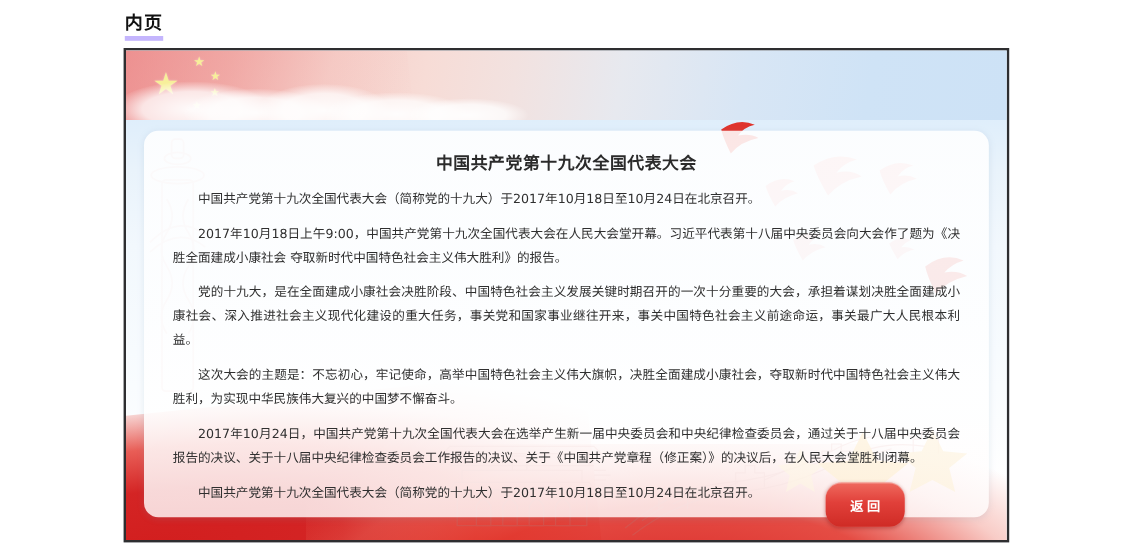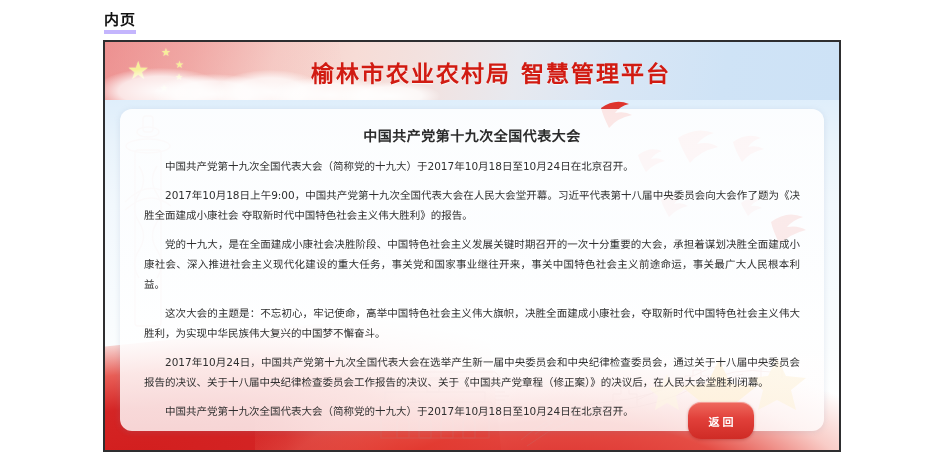--- a/index.html
+++ b/index.html
@@ -259,21 +259,20 @@
       <span class="star s3">★</span>
       <span class="star s4">★</span>
       <span class="star s5">★</span>
 
       <div class="cloud c1"></div>
       <div class="cloud c2"></div>
       <div class="cloud c3"></div>
       <div class="cloud c4"></div>
       <div class="cloud c5"></div>
 
-      <div class="banner-title">榆林市农业农村局  智慧管理平台</div>
     </div>
 
     <div class="stage">
 
       <svg class="doves" viewBox="0 0 250 150">
         <g fill="#f0b2b6">
           <path d="M55 55 q12 -9 24 -4 q-7 2 -11 8 q8 -2 14 2 q-12 3 -19 11 q-6 -10 -8 -17z"></path>
           <path d="M95 38 q18 -12 36 -5 q-11 3 -17 11 q12 -3 21 3 q-18 4 -28 16 q-9 -15 -12 -25z"></path>
           <path d="M150 42 q14 -10 28 -4 q-8 2 -13 9 q9 -2 16 2 q-14 3 -22 13 q-7 -12 -9 -20z"></path>
           <path d="M78 100 q12 -9 24 -4 q-7 2 -11 8 q8 -2 14 2 q-12 3 -19 11 q-6 -10 -8 -17z"></path>

